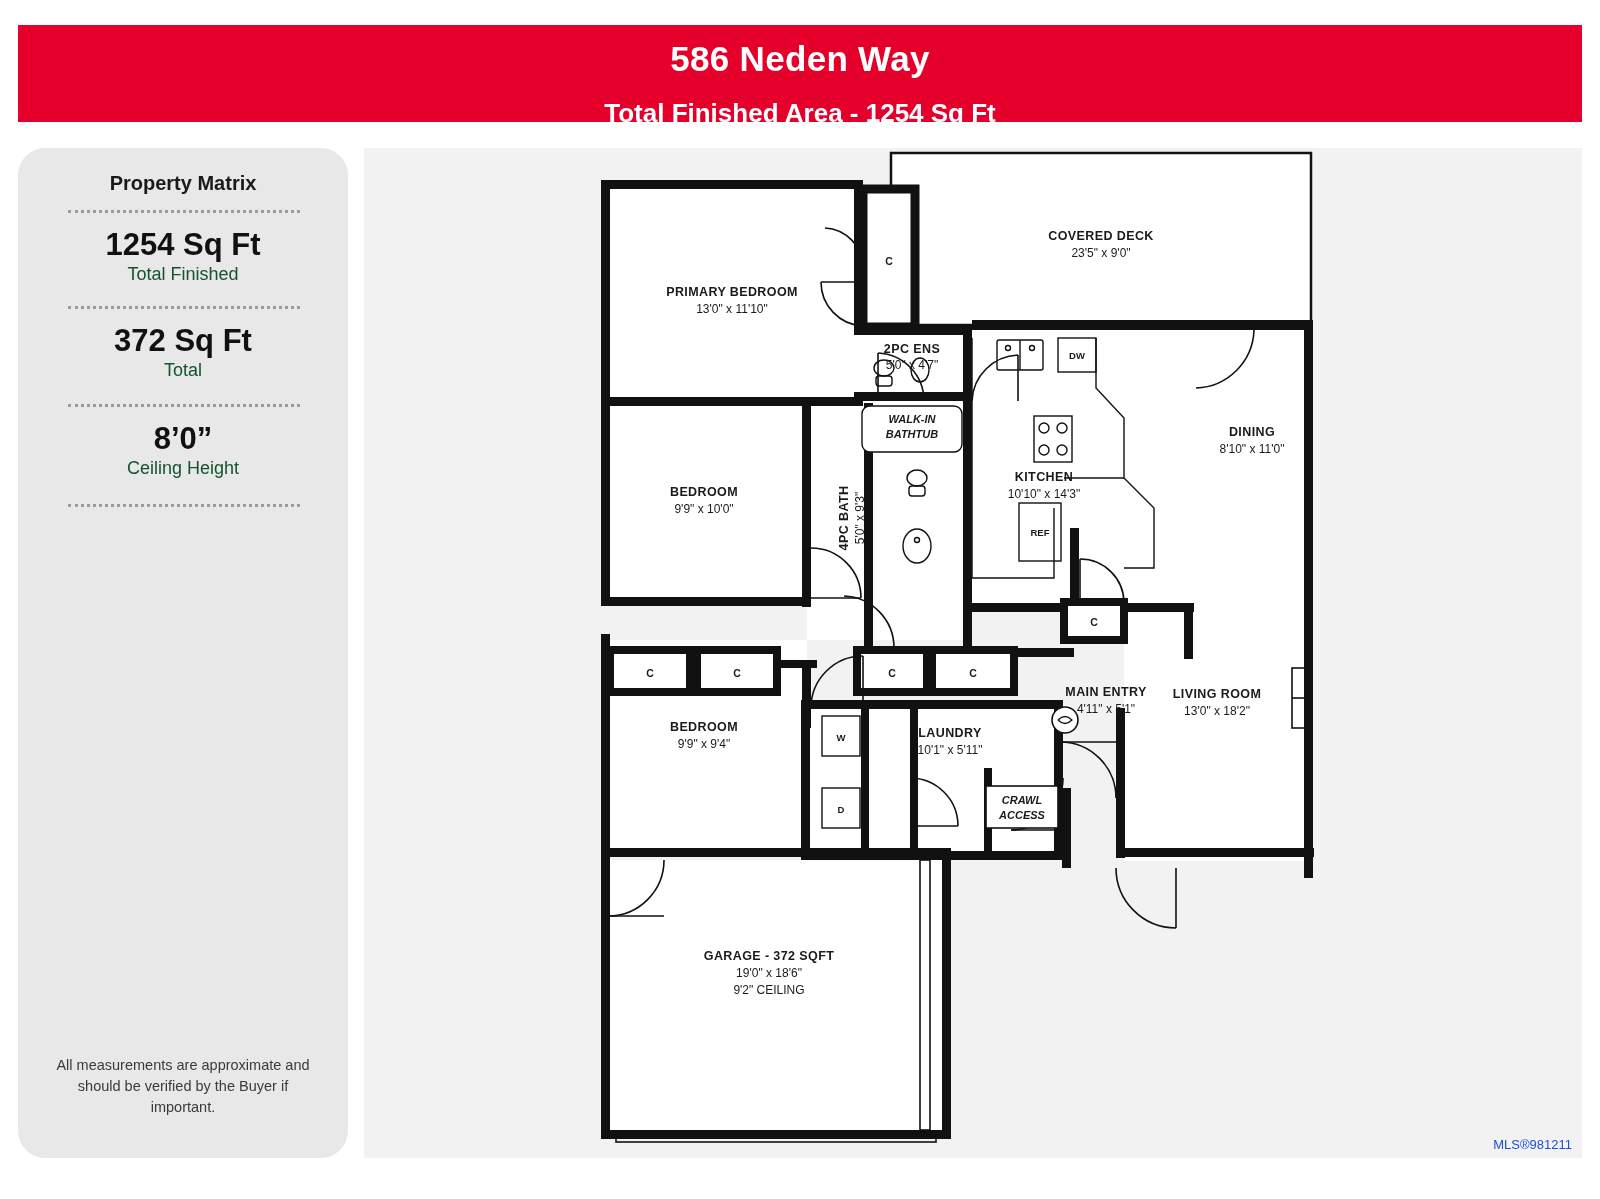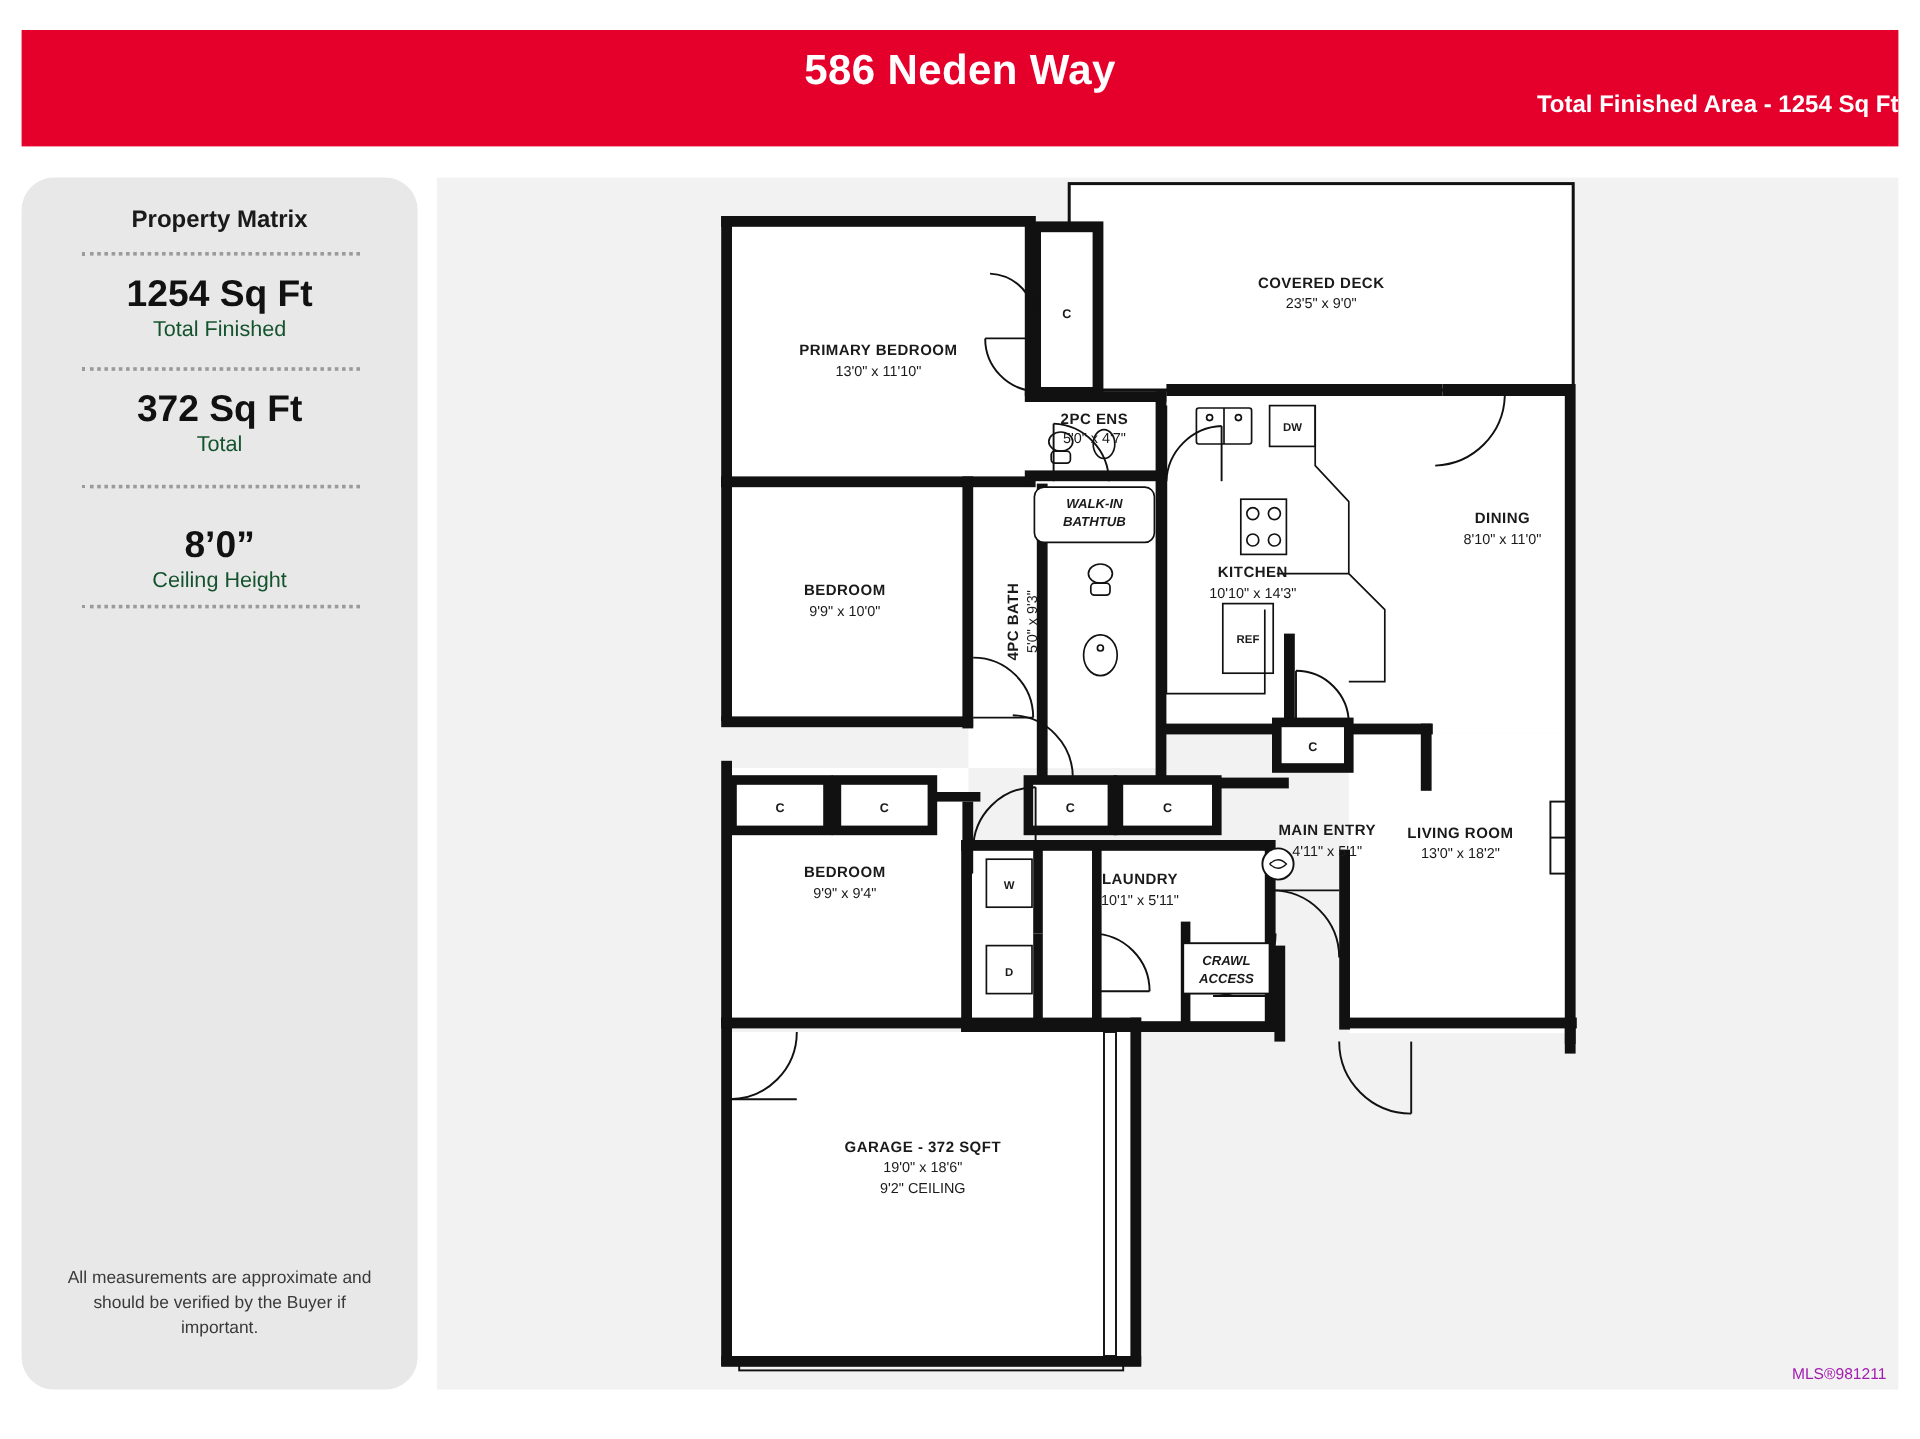--- a/index.html
+++ b/index.html
@@ -14,22 +14,22 @@
   
   .header{
     position:absolute;left:18px;top:25px;width:1564px;height:97px;
     background:#e4002b;
   }
   .header .title{
     position:absolute;left:0;top:14px;width:100%;text-align:center;
     color:#ffffff;font-size:35px;font-weight:bold;letter-spacing:0.3px;
   }
   .header .subtitle{
-    position:absolute;left:0;top:51px;width:100%;text-align:right;
-    color:#ffffff;font-size:20px;font-weight:600;
+    position:absolute;left:0;top:73px;width:100%;text-align:center;
+    color:#ffffff;font-size:26px;font-weight:600;
   }
 
   
   .sidebar{
     position:absolute;left:18px;top:148px;width:330px;height:1010px;
     background:#e8e8e8;
     border-radius:27px;
   }
   .sidebar h2{
     margin:0;position:absolute;left:0;top:24px;width:100%;text-align:center;
@@ -46,21 +46,21 @@
     position:absolute;left:28px;bottom:40px;width:274px;text-align:center;
     font-size:14.5px;color:#3a3a3a;line-height:1.45;
   }
 
   
   .plan{
     position:absolute;left:364px;top:148px;width:1218px;height:1010px;
     background:#f2f2f2;
   }
   .mls{
-    position:absolute;right:10px;bottom:6px;font-size:13px;color:#a21caf;
+    position:absolute;right:10px;bottom:6px;font-size:13px;color:#1d4ed8;
   }
 
   
   svg.floor{position:absolute;left:0;top:0;width:1218px;height:1010px;}
 
   .lbl{font-family:"Liberation Sans", sans-serif;fill:#1a1a1a;}
   .rm-name{font-size:12.5px;font-weight:bold;letter-spacing:.4px;text-anchor:middle;}
   .rm-dim{font-size:12px;text-anchor:middle;}
   .sm{font-size:10.5px;font-weight:bold;text-anchor:middle;}
   .tiny{font-size:9.5px;font-weight:bold;text-anchor:middle;}
@@ -88,21 +88,21 @@
 
     <div class="dotline" style="top:158px;"></div>
 
     <div class="stat" style="top:176px;">
       <div class="big">372 Sq Ft</div>
       <div class="small">Total</div>
     </div>
 
     <div class="dotline" style="top:256px;"></div>
 
-    <div class="stat" style="top:274px;margin-top:15px;">
+    <div class="stat" style="top:274px;">
       <div class="big">8’0”</div>
       <div class="small">Ceiling Height</div>
     </div>
 
     <div class="dotline" style="top:356px;"></div>
 
     <div class="footnote">All measurements are approximate and should be verified by the Buyer if important.</div>
   </div>
 
   <div class="plan">

